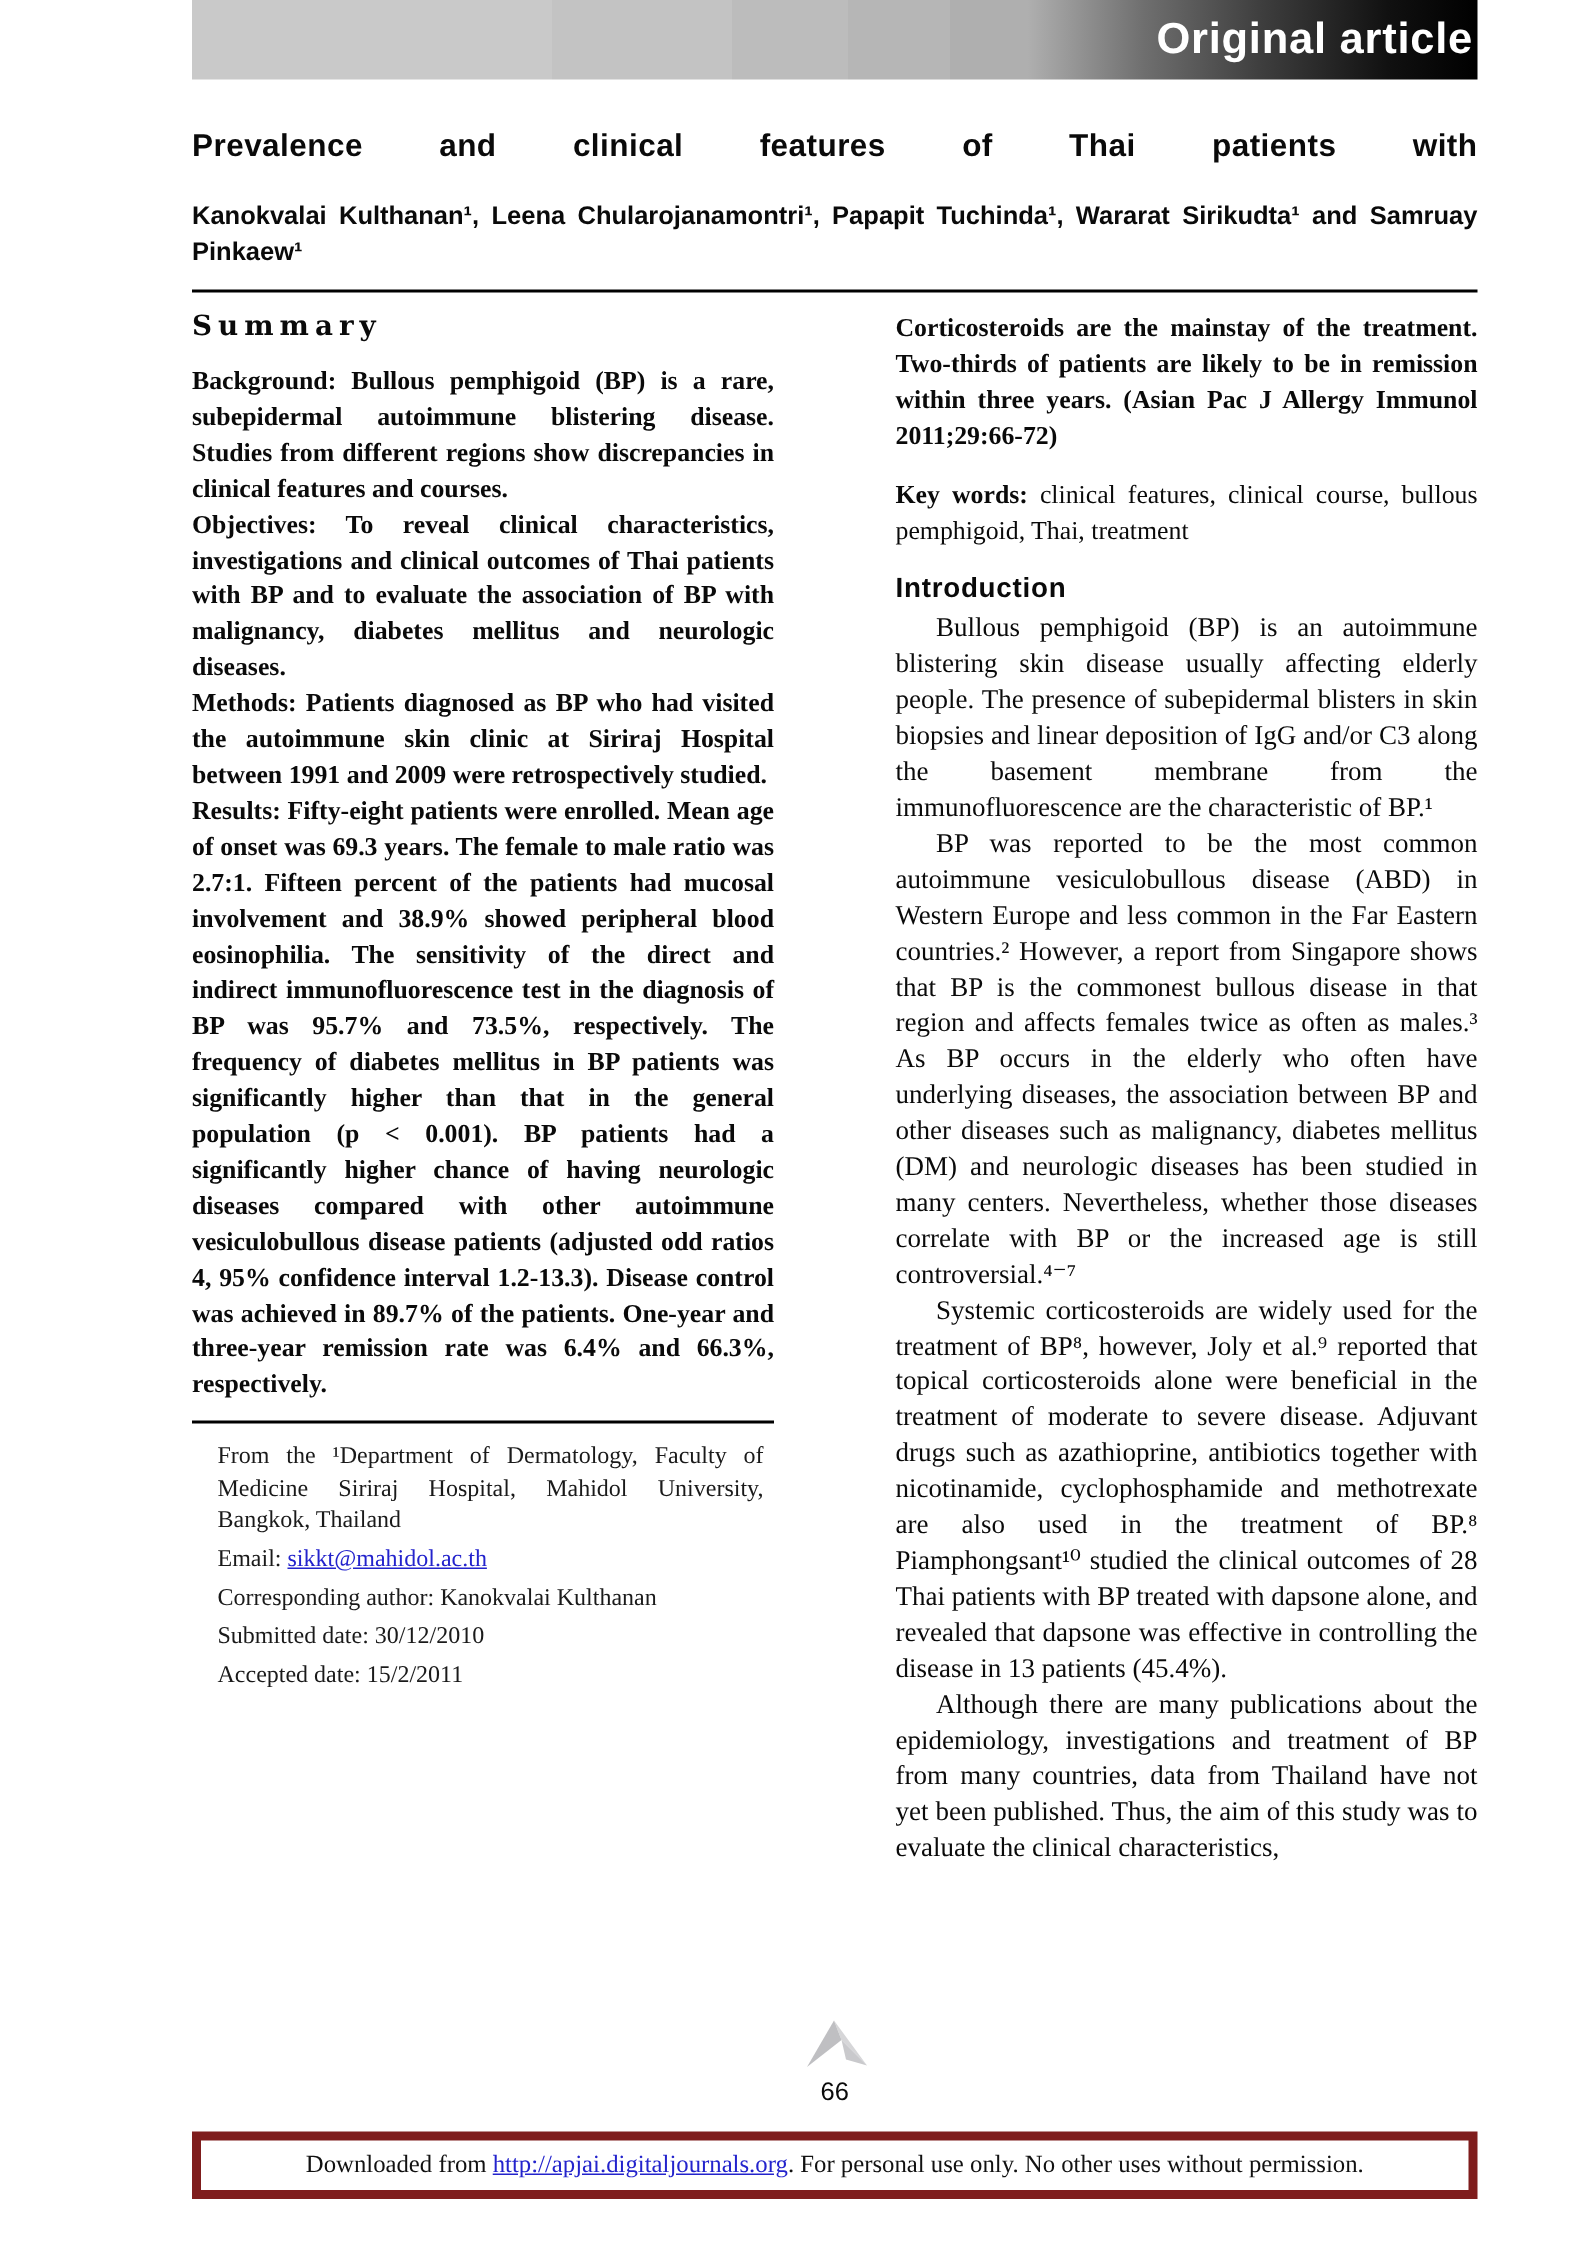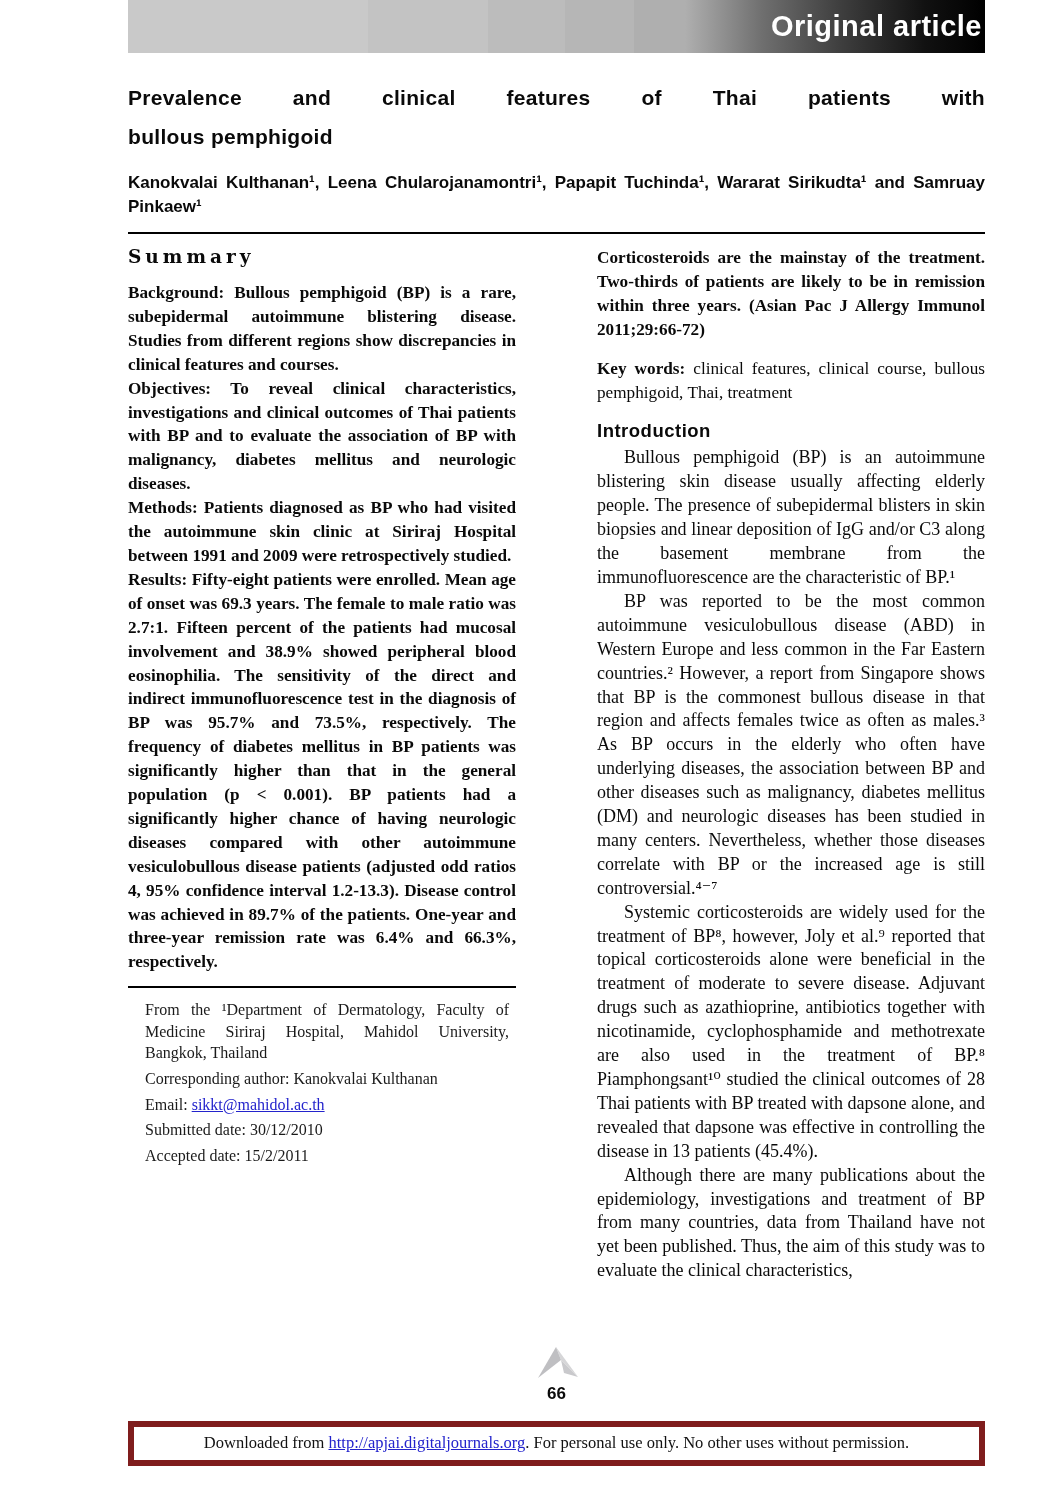--- a/index.html
+++ b/index.html
@@ -67,21 +67,21 @@
   .affiliation{
     margin-top:11px;padding-left:13px;padding-right:3px;
     font-size:16px;line-height:21.6px;color:#1a1a1a;
   }
   .affiliation p{margin:4px;text-align:justify;}
   a.link{color:#2323cc;text-decoration:underline;}
 
   
   .logo-block{position:absolute;left:128px;top:1346px;width:857px;text-align:center;}
   .page-number{
-    font-family:"Liberation Sans",sans-serif;font-weight:bold;font-size:17px;
+    font-family:"Liberation Sans",sans-serif;font-weight:normal;font-size:17px;
     margin-top:1px;
   }
 
   
   .footer-box{
     position:absolute;left:128px;top:1421px;width:857px;box-sizing:border-box;
     border:6px solid #7f1d1d;background:#ffffff;
     padding:6px 8px 7px 8px;text-align:center;
     font-size:16.5px;color:#111;
   }
@@ -90,21 +90,20 @@
 <body>
 
 <div class="content">
 
   <div class="banner">
     <span class="banner-label">Original article</span>
   </div>
 
   <div class="title">
     <div class="title-line1">Prevalence and clinical features of Thai patients with</div>
-    <div class="title-line2">bullous pemphigoid</div>
   </div>
 
   <div class="authors">Kanokvalai Kulthanan¹, Leena Chularojanamontri¹, Papapit Tuchinda¹, Wararat Sirikudta¹ and Samruay Pinkaew¹</div>
 
   <hr class="rule">
 
   <div class="columns">
 
     <div class="col">
       <div class="section-heading">Summary</div>
@@ -112,22 +111,22 @@
         <p>Background: Bullous pemphigoid (BP) is a rare, subepidermal autoimmune blistering disease. Studies from different regions show discrepancies in clinical features and courses.</p>
         <p>Objectives: To reveal clinical characteristics, investigations and clinical outcomes of Thai patients with BP and to evaluate the association of BP with malignancy, diabetes mellitus and neurologic diseases.</p>
         <p>Methods: Patients diagnosed as BP who had visited the autoimmune skin clinic at Siriraj Hospital between 1991 and 2009 were retrospectively studied.</p>
         <p>Results: Fifty-eight patients were enrolled. Mean age of onset was 69.3 years. The female to male ratio was 2.7:1. Fifteen percent of the patients had mucosal involvement and 38.9% showed peripheral blood eosinophilia. The sensitivity of the direct and indirect immunofluorescence test in the diagnosis of BP was 95.7% and 73.5%, respectively. The frequency of diabetes mellitus in BP patients was significantly higher than that in the general population (p &lt; 0.001). BP patients had a significantly higher chance of having neurologic diseases compared with other autoimmune vesiculobullous disease patients (adjusted odd ratios 4, 95% confidence interval 1.2-13.3). Disease control was achieved in 89.7% of the patients. One-year and three-year remission rate was 6.4% and 66.3%, respectively.</p>
       </div>
 
       <hr class="left-rule">
 
       <div class="affiliation">
         <p>From the ¹Department of Dermatology, Faculty of Medicine Siriraj Hospital, Mahidol University, Bangkok, Thailand</p>
+        <p><span>Email: </span><a class="link" href="#">sikkt@mahidol.ac.th</a></p>
         <p>Corresponding author: Kanokvalai Kulthanan</p>
-        <p><span>Email: </span><a class="link" href="#">sikkt@mahidol.ac.th</a></p>
         <p>Submitted date: 30/12/2010</p>
         <p>Accepted date: 15/2/2011</p>
       </div>
     </div>
 
     <div class="col">
       <p class="abstract-cont">Corticosteroids are the mainstay of the treatment. Two-thirds of patients are likely to be in remission within three years. (Asian Pac J Allergy Immunol 2011;29:66-72)</p>
 
       <p class="keywords"><span class="kw-label">Key words:</span><span> clinical features, clinical course, bullous pemphigoid, Thai, treatment</span></p>
 

